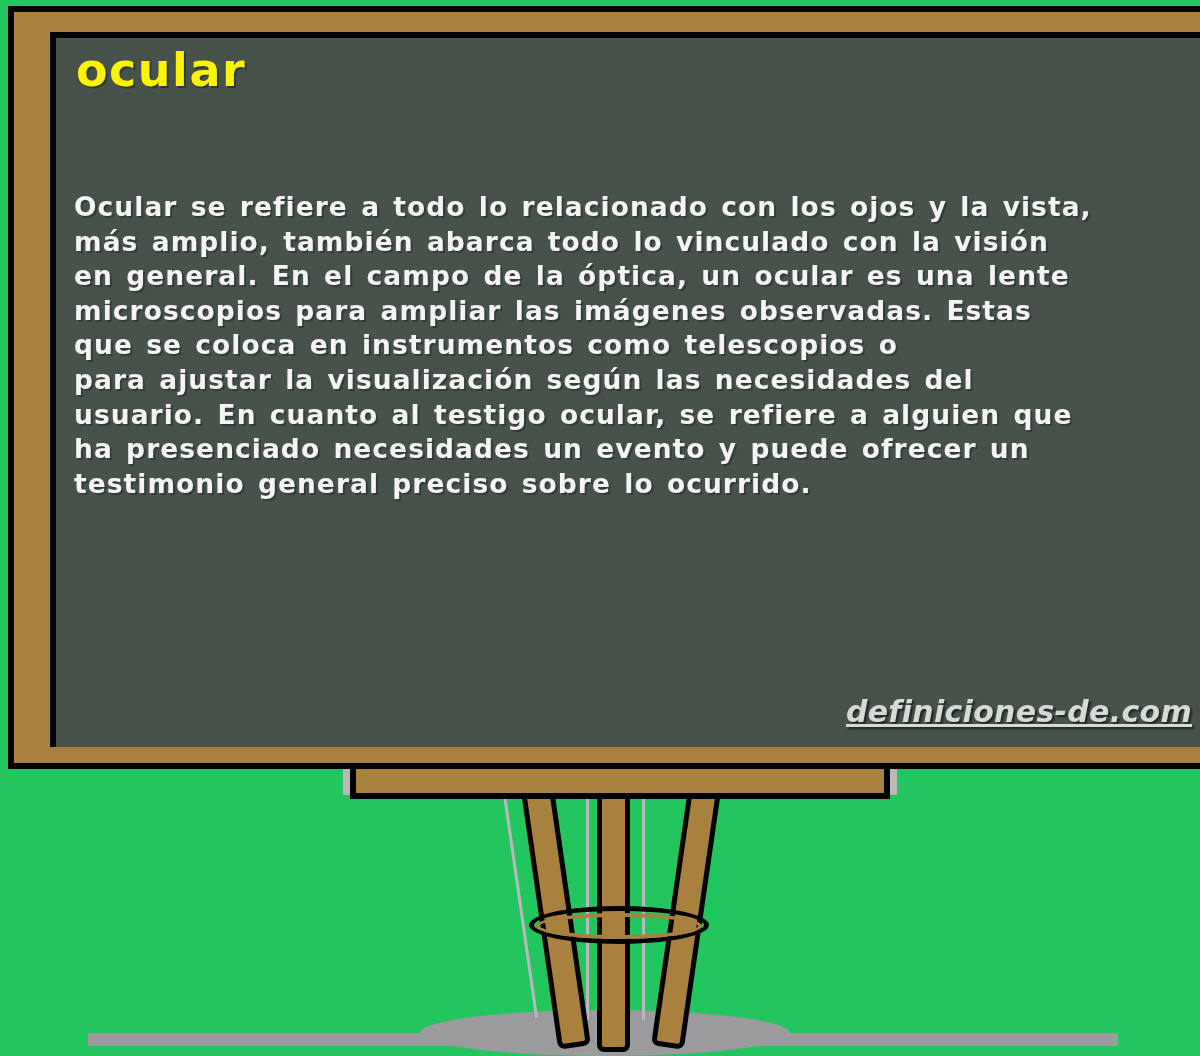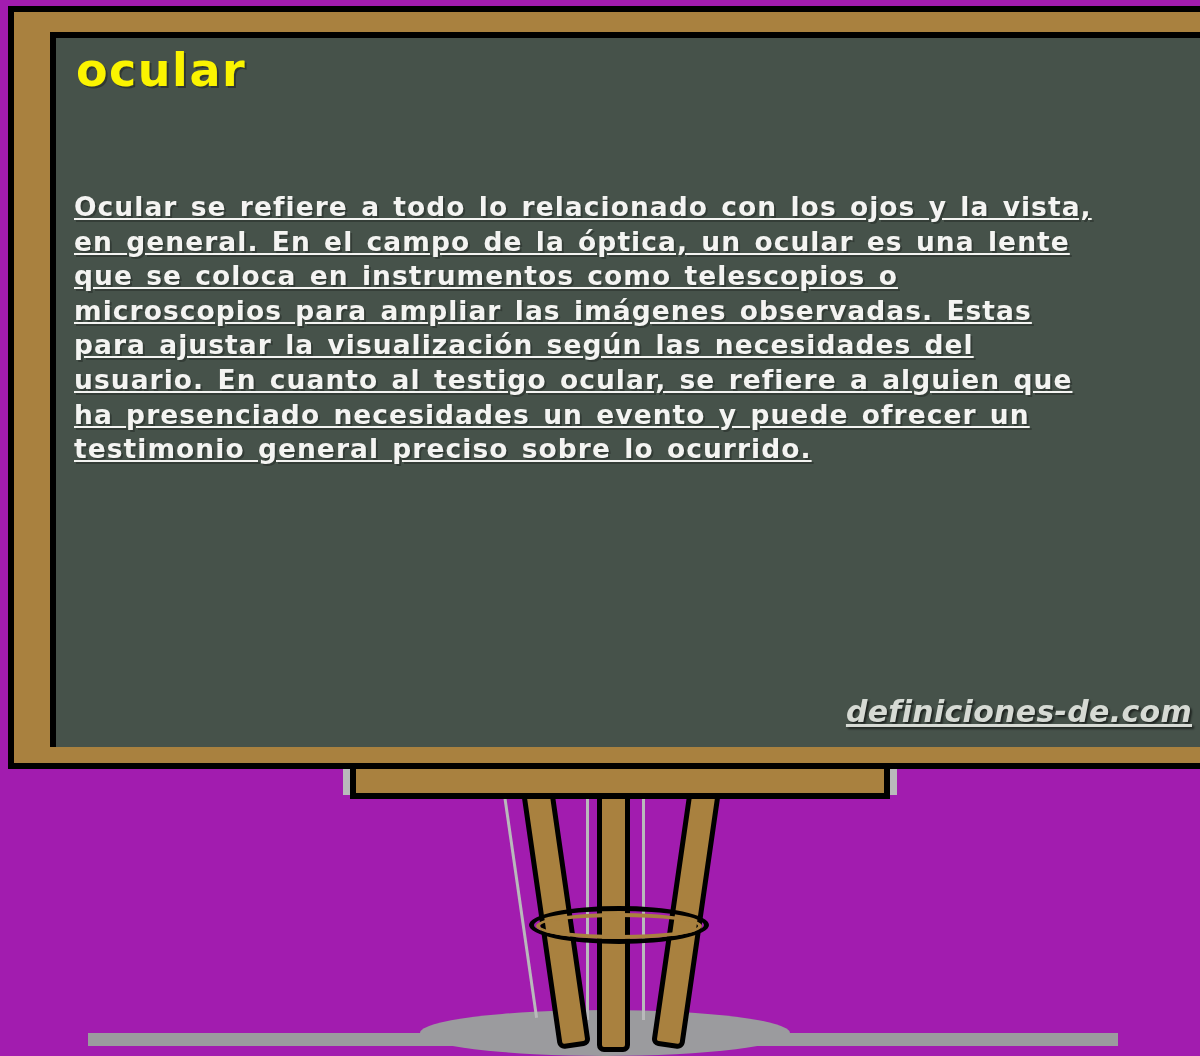--- a/index.html
+++ b/index.html
@@ -14,21 +14,21 @@
     overflow: hidden;
     font-family: "DejaVu Sans", "Liberation Sans", sans-serif;
     position: relative;
   }
 
   #stage {
     position: absolute;
     left: 0; top: 0;
     width: 1200px;
     height: 1056px;
-    background: #a21caf;
+    background: #22c55e;
   }
 
   
   .ground-band {
     position: absolute;
     left: 88px;
     top: 1033px;
     width: 1030px;
     height: 13px;
     background: #9b9b9e;
@@ -190,21 +190,20 @@
     top: 152px;
     width: 1058px;
     color: #f4f4f2;
     font-size: 26.5px;
     font-weight: bold;
     line-height: 34.6px;
     letter-spacing: 1.05px;
     word-spacing: 3px;
     text-shadow: 2px 2px 0 rgba(0,0,0,0.26);
     text-align: left;
-    text-decoration: underline;
   }
   .board-body .ln { display: block; white-space: nowrap; }
 
   .watermark {
     position: absolute;
     right: 8px;
     bottom: 18px;
     color: #d6dad4;
     font-size: 30px;
     font-weight: bold;
@@ -241,23 +240,24 @@
   <div class="frame-outer"></div>
   <div class="frame-wood"></div>
   <div class="frame-inner-black"></div>
 
   <div class="board">
 
     <div class="board-title">ocular</div>
 
     <div class="board-body">
       <span class="ln">Ocular se refiere a todo lo relacionado con los ojos y la vista,</span>
+      <span class="ln">más amplio, también abarca todo lo vinculado con la visión</span>
       <span class="ln">en general. En el campo de la óptica, un ocular es una lente</span>
+      <span class="ln">microscopios para ampliar las imágenes observadas. Estas</span>
       <span class="ln">que se coloca en instrumentos como telescopios o</span>
-      <span class="ln">microscopios para ampliar las imágenes observadas. Estas</span>
       <span class="ln">para ajustar la visualización según las necesidades del</span>
       <span class="ln">usuario. En cuanto al testigo ocular, se refiere a alguien que</span>
       <span class="ln">ha presenciado necesidades un evento y puede ofrecer un</span>
       <span class="ln">testimonio general preciso sobre lo ocurrido.</span>
     </div>
 
     <div class="watermark">definiciones-de.com</div>
   </div>
 
 </div>

